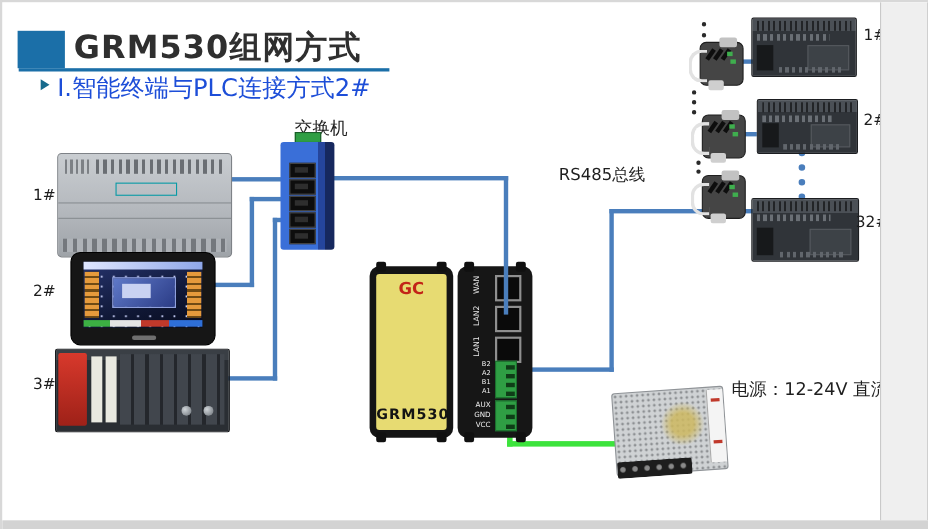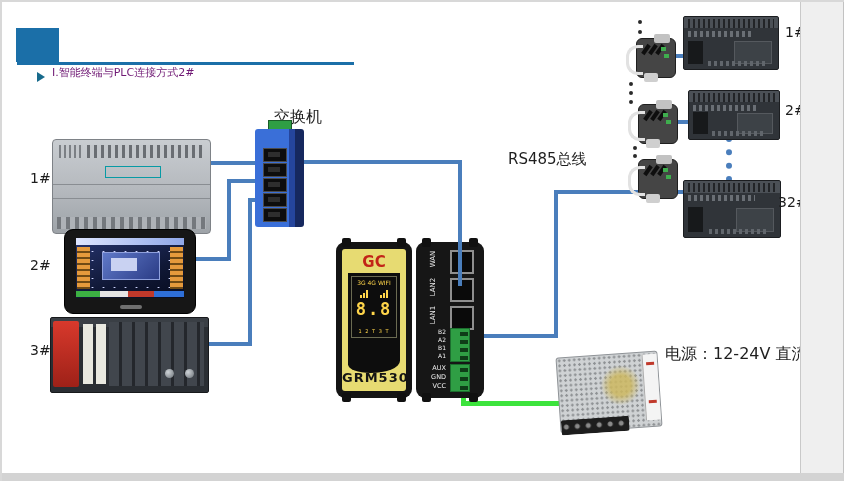--- a/index.html
+++ b/index.html
@@ -10,21 +10,21 @@
   
   .right-gutter{left:798px;top:0;width:42px;height:471px;background:#efefef;
                 border-left:1px solid #c9c9c9;border-right:2px solid #c2c2c2;}
   .bottom-bar{left:0;top:471px;width:844px;height:10px;background:#d3d3d3;}
   
   .title-square{left:14px;top:26px;width:43px;height:34px;background:#1b6fa8;}
   .page-title{left:65px;top:22px;font-size:29px;font-weight:bold;color:#2f2f2f;letter-spacing:1px;white-space:nowrap;}
   .title-underline{left:15px;top:60px;width:337px;height:3px;background:#1b6fa8;}
   .subtitle-bullet{left:35px;top:70px;width:0;height:0;border-left:8px solid #176a8c;
                    border-top:5px solid transparent;border-bottom:5px solid transparent;}
-  .subtitle{left:50px;top:63px;font-size:11px;color:#701a75;white-space:nowrap;}
+  .subtitle{left:50px;top:63px;font-size:22px;color:#1d4ed8;white-space:nowrap;}
   
   .wire{background:#4a7ebc;}
   .gwire{background:#3ce33c;}
   .dotline{width:0;border-left:6px dotted #4a7ebc;}
   .blkdots{width:0;border-left:4px dotted #2a2a2a;}
   
   .dev-id{font-size:14px;color:#1d1d1d;}
   
   .plc1{left:50px;top:137px;width:157px;height:93px;border:1px solid #7e8287;border-radius:4px;
         background:linear-gradient(180deg,#c9cdd1 0%,#b4b8bd 55%,#9ea3a8 100%);}
@@ -55,21 +55,21 @@
   
   .rack{left:48px;top:315px;width:157px;height:74px;background:linear-gradient(180deg,#3a3f45 0 12%,#2a2e33 12%);border-radius:2px;border:1px solid #17191c;}
   .rack .red{position:absolute;left:2px;top:3px;width:26px;height:66px;background:linear-gradient(180deg,#d8392c,#9e2118);border-radius:2px;}
   .rack .w1{position:absolute;left:32px;top:6px;width:10px;height:60px;background:#e9e9e0;}
   .rack .w2{position:absolute;left:45px;top:6px;width:10px;height:60px;background:#e9e9e0;}
   .rack .mods{position:absolute;left:58px;top:4px;width:95px;height:64px;background:
         repeating-linear-gradient(90deg,#41464d 0 10px,#24272c 10px 13px);}
   .rack .k1,.rack .k2{position:absolute;bottom:14px;width:9px;height:9px;border-radius:50%;background:radial-gradient(circle at 35% 35%,#cfd4d8,#6a7076);}
   .rack .k1{right:34px;} .rack .k2{right:14px;}
   
-  .sw-label{left:261px;top:105px;width:70px;text-align:center;font-size:16px;color:#2c2c2c;}
+  .sw-label{left:244px;top:105px;width:70px;text-align:right;font-size:16px;color:#2c2c2c;}
   .sw-term{left:266px;top:118px;width:24px;height:10px;background:#2f9e44;border:1px solid #1a5c28;box-sizing:border-box;}
   .sw-body{left:253px;top:127px;width:49px;height:98px;border-radius:3px;
         background:linear-gradient(90deg,#3a6fd8 0 34px,#25459c 34px 40px,#16285e 40px);}
   .sw-port{position:absolute;left:8px;width:22px;height:12px;background:#0d0d0d;border:1px solid #4a4a4a;}
   .sw-port i{position:absolute;left:4px;top:3px;width:12px;height:5px;background:#2e2e2e;display:block;}
   
   .grm-front{left:334px;top:240px;width:76px;height:156px;background:#141414;border-radius:9px;}
   .tab{position:absolute;width:9px;height:9px;background:#101010;border-radius:2px;}
   .grm-face{position:absolute;left:6px;top:7px;width:64px;height:142px;background:#e7db72;border-radius:3px;}
   .grm-gc{position:absolute;left:0;top:4px;width:100%;text-align:center;font-size:15px;font-weight:bold;color:#c22418;}
@@ -123,20 +123,21 @@
   .cap{color:#1f1f1f;white-space:nowrap;}
   .footer{left:60px;top:449px;width:740px;text-align:center;font-size:17px;color:#1a1a1a;white-space:nowrap;}
   .footer b{color:#c00000;font-weight:bold;}
 </style>
 </head>
 <body>
 
 <div class="stage">
 
   <div class="abs title-square"></div>
+  <div class="abs page-title">GRM530组网方式</div>
   <div class="abs title-underline"></div>
   <div class="abs subtitle-bullet"></div>
   <div class="abs subtitle">Ⅰ.智能终端与PLC连接方式2#</div>
 
   <div class="abs wire" style="left:205px;top:159px;width:53px;height:4px"></div>
   <div class="abs wire" style="left:192px;top:255px;width:37px;height:4px"></div>
   <div class="abs wire" style="left:225px;top:177px;width:4px;height:82px"></div>
   <div class="abs wire" style="left:225px;top:177px;width:33px;height:4px"></div>
   <div class="abs wire" style="left:205px;top:340px;width:45px;height:4px"></div>
   <div class="abs wire" style="left:246px;top:196px;width:4px;height:148px"></div>
@@ -207,37 +208,20 @@
 
   <div class="abs wire" style="left:456px;top:158px;width:4px;height:126px;z-index:5"></div>
 
   <div class="abs grm-front">
     <div class="tab" style="left:6px;top:-4px"></div>
     <div class="tab" style="right:6px;top:-4px"></div>
     <div class="tab" style="left:6px;bottom:-4px"></div>
     <div class="tab" style="right:6px;bottom:-4px"></div>
     <div class="grm-face">
       <div class="grm-gc">GC</div>
-      <div class="grm-black">
-        <div class="grm-display">
-          <div class="grm-radio">3G 4G WIFI</div>
-          <div class="sig" style="left:8px">
-              <b style="height:3px"></b>
-              <b style="height:5px"></b>
-              <b style="height:8px"></b>
-            </div>
-          <div class="sig" style="right:8px">
-              <b style="height:3px"></b>
-              <b style="height:5px"></b>
-              <b style="height:8px"></b>
-            </div>
-          <div class="grm-digits">8.8</div>
-          <div class="grm-ind">1 2 T 3 T</div>
-        </div>
-      </div>
       <div class="grm-model">GRM530</div>
     </div>
   </div>
 
   <div class="abs grm-side">
     <div class="tab" style="left:6px;top:-4px"></div>
     <div class="tab" style="right:6px;top:-4px"></div>
     <div class="tab" style="left:6px;bottom:-4px"></div>
     <div class="tab" style="right:6px;bottom:-4px"></div>
 

